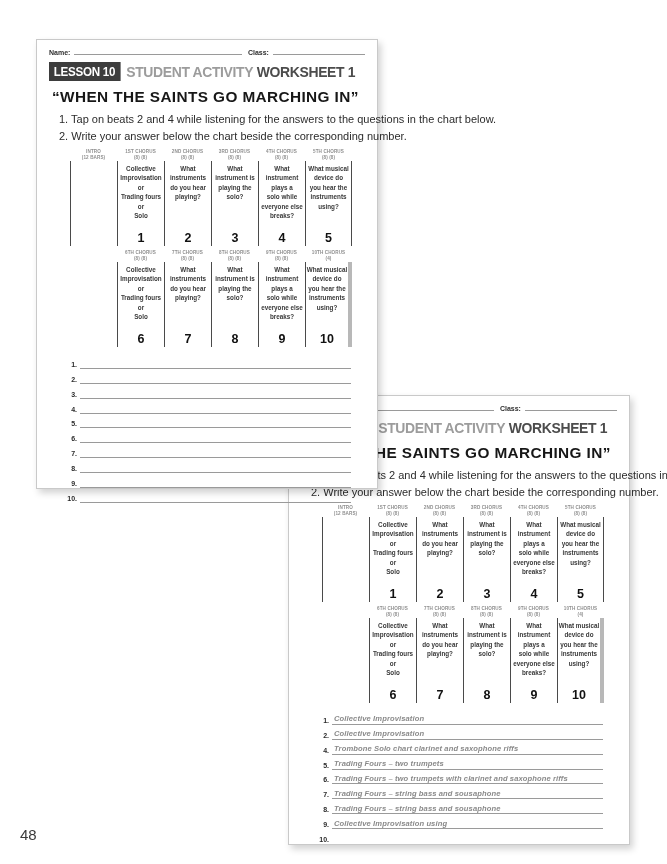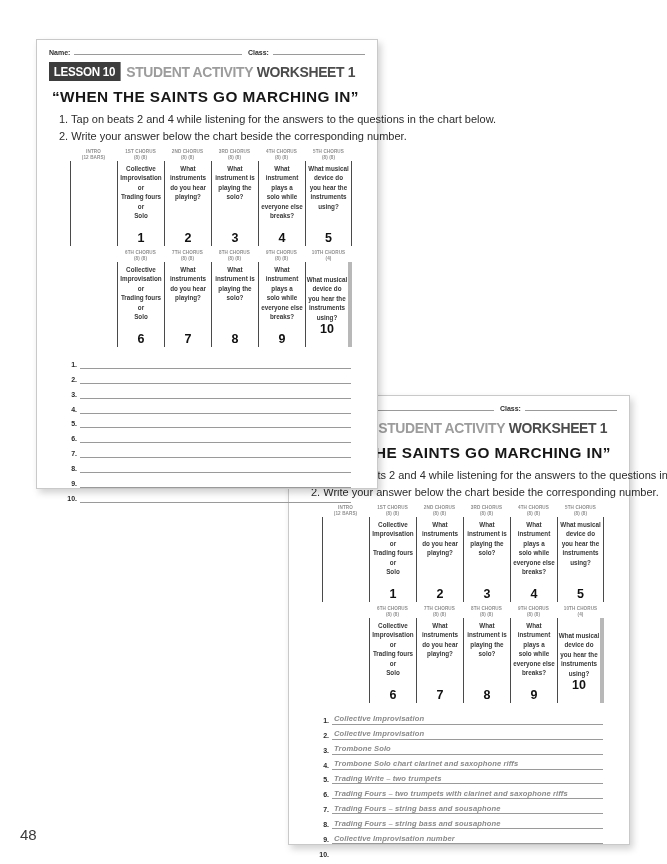--- a/index.html
+++ b/index.html
@@ -45,21 +45,21 @@
   .cell{width:47px;box-sizing:border-box;}
   .cell-head{
     height:12px;text-align:center;font-size:4.6px;font-weight:bold;
     color:#8f8f8f;line-height:1.35;letter-spacing:0.1px;
   }
   .cell-body{
     height:85px;border-left:0.9px solid #4a4a4a;box-sizing:border-box;
     display:flex;flex-direction:column;justify-content:space-between;align-items:center;
   }
   .cell.end-thin .cell-body{border-right:0.9px solid #4a4a4a;}
-  .cell.end-thick .cell-body{border-right:4px solid #b8b8b8;justify-content:center;}
+  .cell.end-thick .cell-body{border-right:4px solid #b8b8b8;}
   .cell.spacer{visibility:hidden;}
   .q{
     font-size:6.3px;color:#383838;text-align:center;line-height:1.5;
     white-space:pre-line;padding-top:3px;font-weight:bold;
   }
   .n{font-size:12.5px;font-weight:bold;color:#111;padding-bottom:1px;}
 
   
   .answers{margin:7px 14px 0 14px;}
   .ans-row{display:flex;align-items:flex-end;height:14.9px;}
@@ -260,35 +260,29 @@
             <span class="ans-text">Collective Improvisation</span>
           </span>
         </div>
       <div class="ans-row">
           <span class="ans-num">2.</span>
           <span class="ans-line">
             <span class="ans-text">Collective Improvisation</span>
           </span>
         </div>
       <div class="ans-row">
-          <span class="ans-num">3.</span>
-          <span class="ans-line">
-            <span class="ans-text">Trombone Solo</span>
-          </span>
-        </div>
-      <div class="ans-row">
           <span class="ans-num">4.</span>
           <span class="ans-line">
             <span class="ans-text">Trombone Solo chart clarinet and saxophone riffs</span>
           </span>
         </div>
       <div class="ans-row">
           <span class="ans-num">5.</span>
           <span class="ans-line">
-            <span class="ans-text">Trading Write – two trumpets</span>
+            <span class="ans-text">Trading Fours – two trumpets</span>
           </span>
         </div>
       <div class="ans-row">
           <span class="ans-num">6.</span>
           <span class="ans-line">
             <span class="ans-text">Trading Fours – two trumpets with clarinet and saxophone riffs</span>
           </span>
         </div>
       <div class="ans-row">
           <span class="ans-num">7.</span>
@@ -298,21 +292,21 @@
         </div>
       <div class="ans-row">
           <span class="ans-num">8.</span>
           <span class="ans-line">
             <span class="ans-text">Trading Fours – string bass and sousaphone</span>
           </span>
         </div>
       <div class="ans-row">
           <span class="ans-num">9.</span>
           <span class="ans-line">
-            <span class="ans-text">Collective Improvisation number</span>
+            <span class="ans-text">Collective Improvisation using</span>
           </span>
         </div>
       <div class="ans-row">
           <span class="ans-num">10.</span>
         </div>
     </div>
   </div>
 </div>
 
 <div class="page" id="page-front">

